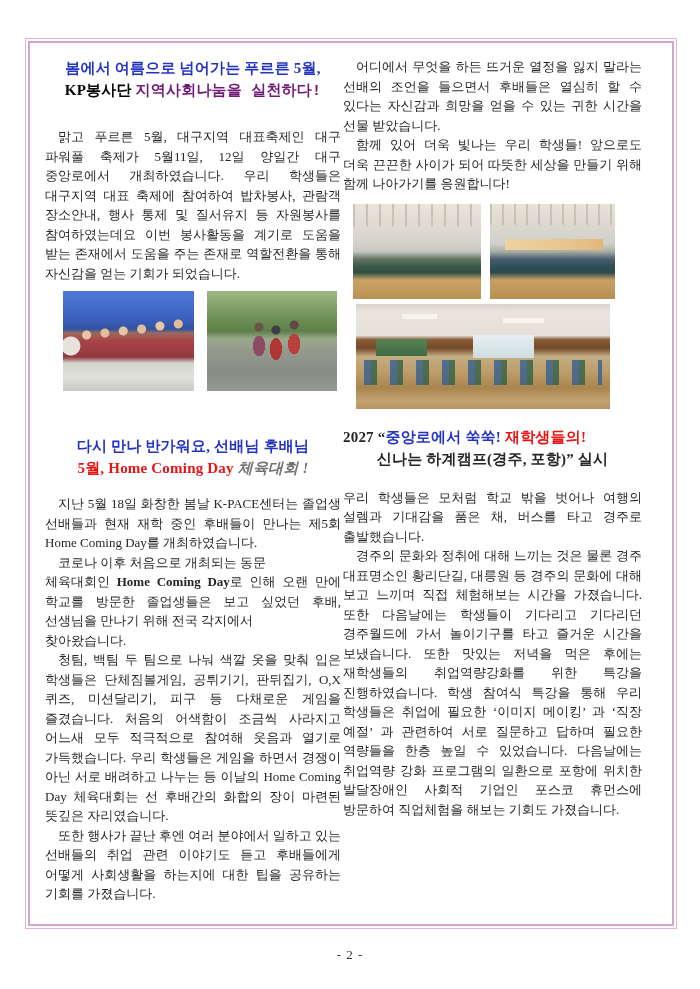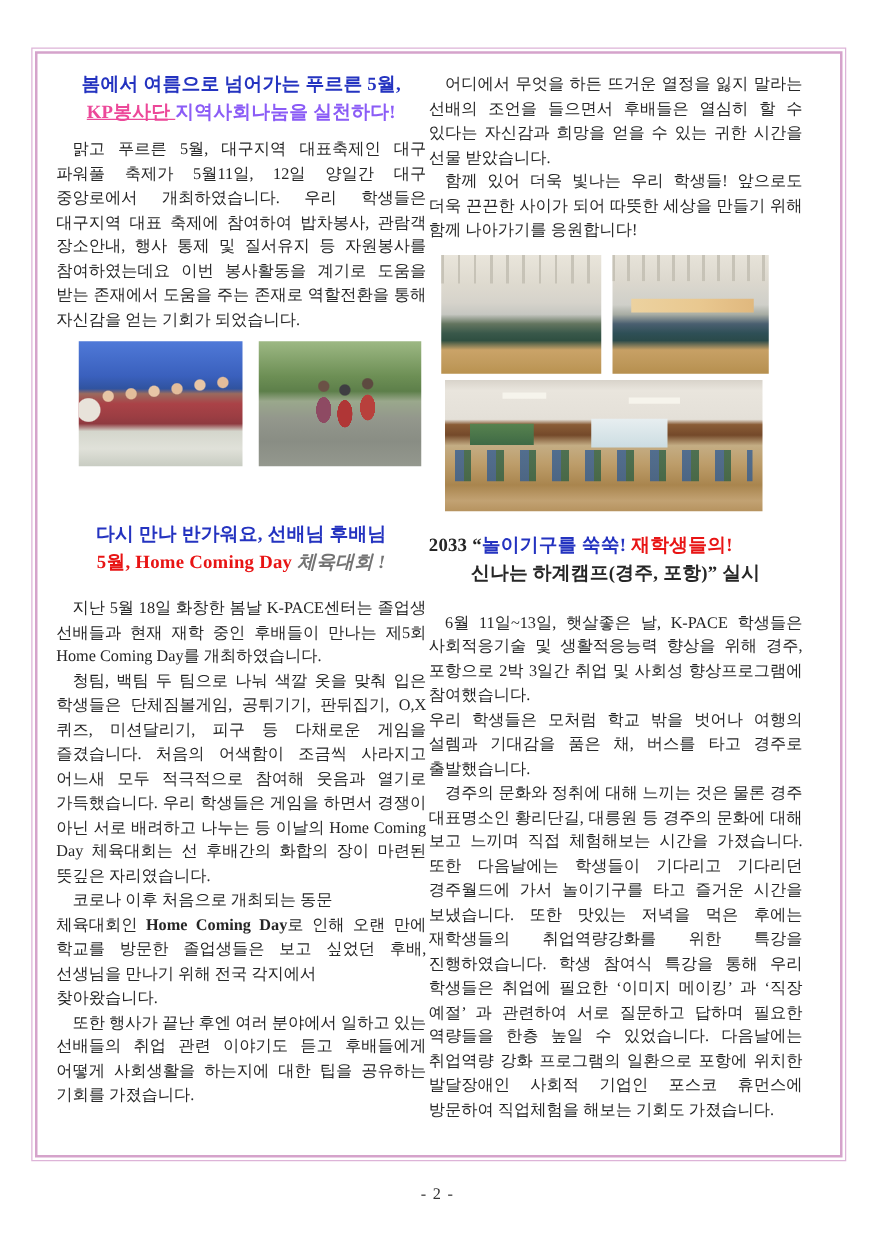--- a/index.html
+++ b/index.html
@@ -25,21 +25,21 @@
   }
   .heading .line { display:block; }
   .heading .line.align-left { text-align:left; }
   .para {
     font-size:13px; line-height:19.5px; text-align:justify;
     white-space:pre-wrap; word-break:keep-all; overflow-wrap:break-word;
   }
   .para.indent { text-indent:13px; }
   .b, [data-seg-bold] { font-weight:bold; }
   
-  .h1 { margin-bottom:8px;text-align:center; }
+  .h1 { margin-bottom:24px;text-align:center; }
   .h2 { margin-top:44px; margin-bottom:15px; }
   .h3 { margin-top:17px; margin-bottom:18px; }
   
   .photo-row { display:flex; }
   .row-left-photos  { margin-top:8px;  padding-left:18px; gap:13px; }
   .row-right-photos { margin-top:10px; padding-left:10px; gap:9px; }
   .photo { position:relative; overflow:hidden; flex:none; }
   .ph-tent { width:131px; height:100px;
     background-image:
       radial-gradient(circle at 18% 44%, #e7c6a6 0 4px, transparent 5px),
@@ -103,38 +103,38 @@
 <body>
 
 <div class="page">
   <div class="frame-outer">
     <div class="frame-inner"></div>
   </div>
 
   <div class="col col-left">
     <div class="heading h1">
       <span class="line"><span style="color: rgb(36, 51, 192);">봄에서 여름으로 넘어가는 푸르른 5월,</span></span>
-      <span class="line"><span style="color: #ec4899; text-decoration: underline;">KP봉사단 </span><span style="color: #8b5cf6;">지역사회나눔을 실천하다!</span></span>
+      <span class="line"><span style="color: #000000;">KP봉사단 </span><span style="color: #701a75; font-family: Liberation Mono, monospace;">지역사회나눔을 실천하다!</span></span>
     </div>
     <p class="para indent"><span>맑고 푸르른 5월, 대구지역 대표축제인 대구 파워풀 축제가 5월11일, 12일 양일간 대구 중앙로에서 개최하였습니다. 우리 학생들은 대구지역 대표 축제에 참여하여 밥차봉사, 관람객 장소안내, 행사 통제 및 질서유지 등 자원봉사를 참여하였는데요 이번 봉사활동을 계기로 도움을 받는 존재에서 도움을 주는 존재로 역할전환을 통해 자신감을 얻는 기회가 되었습니다.</span></p>
 
     <div class="photo-row row-left-photos">
       <div class="photo ph-tent"></div>
       <div class="photo ph-park"></div>
     </div>
 
     <div class="heading h2">
       <span class="line"><span style="color: rgb(36, 51, 192);">다시 만나 반가워요, 선배님 후배님</span></span>
       <span class="line"><span style="color: rgb(232, 20, 20);">5월, Home Coming Day</span><span style="color: #737373; font-style: italic;"> 체육대회 !</span></span>
     </div>
     <p class="para indent"><span>지난 5월 18일 화창한 봄날 K-PACE센터는 졸업생 선배들과 현재 재학 중인 후배들이 만나는 제5회 Home Coming Day를 개최하였습니다.</span></p>
-    <p class="para indent"><span>청팀, 백팀 두 팀으로 나눠 색깔 옷을 맞춰 입은 학생들은 단체짐볼게임, 공튀기기, 판뒤집기, O,X 퀴즈, 미션달리기, 피구 등 다채로운 게임을 즐겼습니다. 처음의 어색함이 조금씩 사라지고 어느새 모두 적극적으로 참여해 웃음과 열기로 가득했습니다. 우리 학생들은 게임을 하면서 경쟁이 아닌 서로 배려하고 나누는 등 이날의 Home Coming Day 체육대회는 선 후배간의 화합의 장이 마련된 뜻깊은 자리였습니다.</span></p>
     <p class="para indent"><span>코로나 이후 처음으로 개최되는 동문
 체육대회인 </span><span class="b">Home Coming Day</span><span>로 인해 오랜 만에 학교를 방문한 졸업생들은 보고 싶었던 후배, 선생님을 만나기 위해 전국 각지에서
 찾아왔습니다.</span></p>
+    <p class="para indent"><span>청팀, 백팀 두 팀으로 나눠 색깔 옷을 맞춰 입은 학생들은 단체짐볼게임, 공튀기기, 판뒤집기, O,X 퀴즈, 미션달리기, 피구 등 다채로운 게임을 즐겼습니다. 처음의 어색함이 조금씩 사라지고 어느새 모두 적극적으로 참여해 웃음과 열기로 가득했습니다. 우리 학생들은 게임을 하면서 경쟁이 아닌 서로 배려하고 나누는 등 이날의 Home Coming Day 체육대회는 선 후배간의 화합의 장이 마련된 뜻깊은 자리였습니다.</span></p>
     <p class="para indent"><span>또한 행사가 끝난 후엔 여러 분야에서 일하고 있는 선배들의 취업 관련 이야기도 듣고 후배들에게 어떻게 사회생활을 하는지에 대한 팁을 공유하는 기회를 가졌습니다.</span></p>
   </div>
 
   <div class="col col-right">
     <p class="para indent"><span>어디에서 무엇을 하든 뜨거운 열정을 잃지 말라는 선배의 조언을 들으면서 후배들은 열심히 할 수 있다는 자신감과 희망을 얻을 수 있는 귀한 시간을 선물 받았습니다.</span></p>
     <p class="para indent"><span>함께 있어 더욱 빛나는 우리 학생들! 앞으로도 더욱 끈끈한 사이가 되어 따뜻한 세상을 만들기 위해 함께 나아가기를 응원합니다!</span></p>
 
     <div class="photo-row row-right-photos">
       <div class="photo ph-gym1"></div>
       <div class="photo ph-gym2">
@@ -143,22 +143,21 @@
     </div>
     <div class="photo ph-classroom">
       <div class="cls-light l1"></div>
       <div class="cls-light l2"></div>
       <div class="cls-board"></div>
       <div class="cls-screen"></div>
       <div class="cls-students"></div>
     </div>
 
     <div class="heading h3">
-      <span class="line align-left"><span>2033 “</span><span style="color: rgb(36, 51, 192);">놀이기구를 쑥쑥!</span><span> </span><span style="color: rgb(232, 20, 20);">재학생들의!</span></span>
+      <span class="line align-left"><span>2027 “</span><span style="color: rgb(36, 51, 192);">중앙로에서 쑥쑥!</span><span> </span><span style="color: rgb(232, 20, 20);">재학생들의!</span></span>
       <span class="line"><span>신나는 하계캠프(경주, 포항)” 실시</span></span>
     </div>
-    <p class="para indent"><span>6월 11일~13일, 햇살좋은 날, K-PACE 학생들은 사회적응기술 및 생활적응능력 향상을 위해 경주, 포항으로 2박 3일간 취업 및 사회성 향상프로그램에 참여했습니다.</span></p>
     <p class="para"><span>우리 학생들은 모처럼 학교 밖을 벗어나 여행의 설렘과 기대감을 품은 채, 버스를 타고 경주로 출발했습니다.</span></p>
     <p class="para indent"><span>경주의 문화와 정취에 대해 느끼는 것은 물론 경주 대표명소인 황리단길, 대릉원 등 경주의 문화에 대해 보고 느끼며 직접 체험해보는 시간을 가졌습니다. 또한 다음날에는 학생들이 기다리고 기다리던 경주월드에 가서 놀이기구를 타고 즐거운 시간을 보냈습니다. 또한 맛있는 저녁을 먹은 후에는 재학생들의 취업역량강화를 위한 특강을 진행하였습니다. 학생 참여식 특강을 통해 우리 학생들은 취업에 필요한 ‘이미지 메이킹’ 과 ‘직장 예절’ 과 관련하여 서로 질문하고 답하며 필요한 역량들을 한층 높일 수 있었습니다. 다음날에는 취업역량 강화 프로그램의 일환으로 포항에 위치한 발달장애인 사회적 기업인 포스코 휴먼스에 방문하여 직업체험을 해보는 기회도 가졌습니다.</span></p>
   </div>
 
   <div class="footer">- 2 -</div>
 </div>
 
 </body></html>

